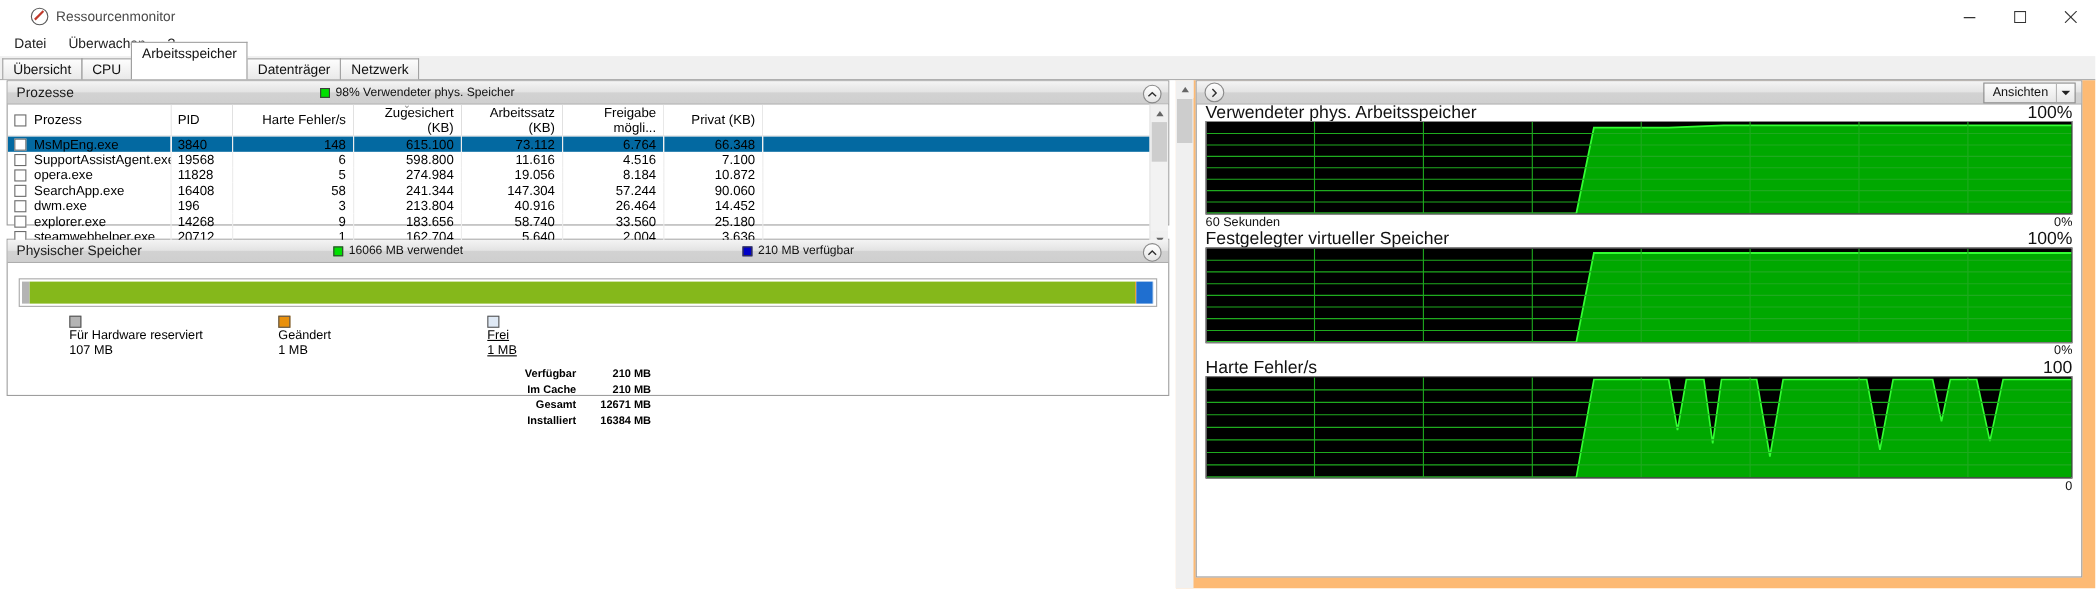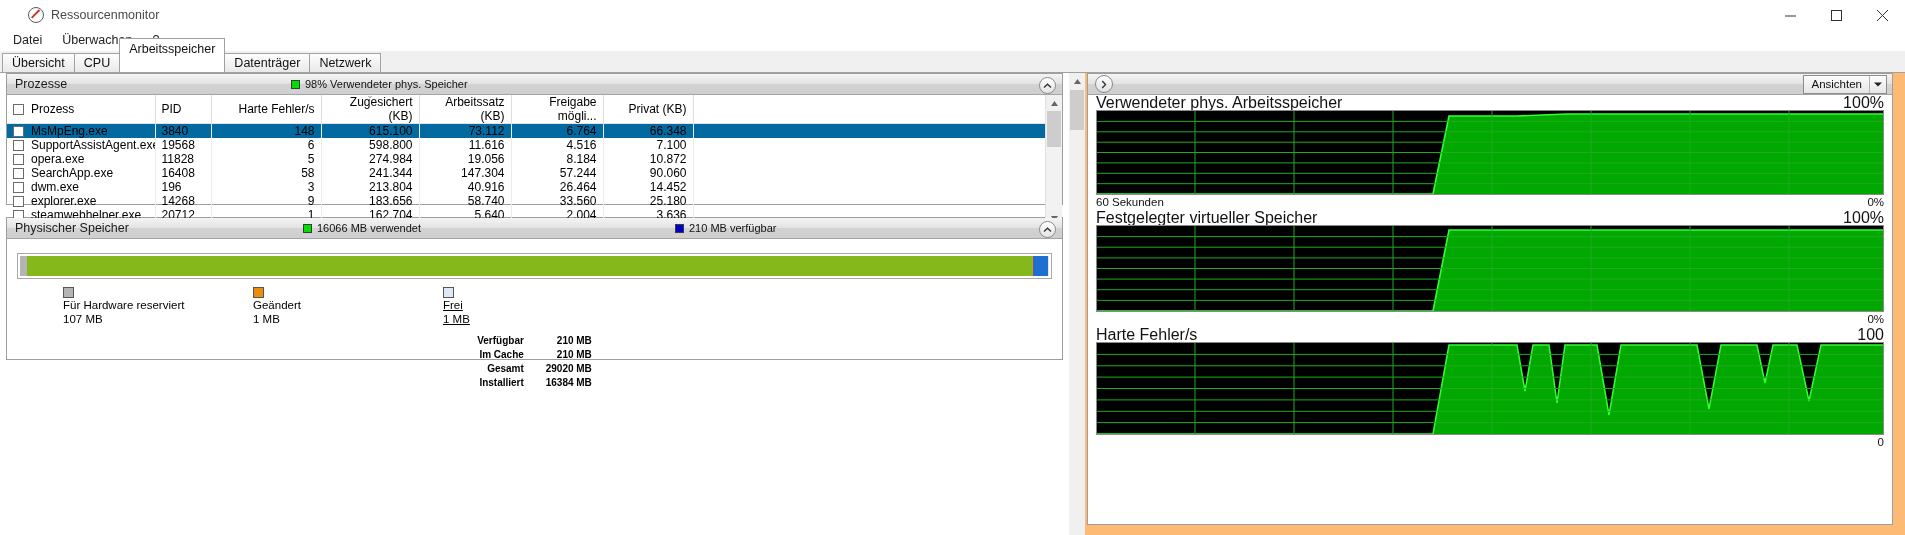--- a/index.html
+++ b/index.html
@@ -644,21 +644,21 @@
               <tr>
             <td class="k">Verfügbar</td>
             <td class="v">210 MB</td>
           </tr>
           <tr>
             <td class="k">Im Cache</td>
             <td class="v">210 MB</td>
           </tr>
           <tr>
             <td class="k">Gesamt</td>
-            <td class="v">29020 MB</td>
+            <td class="v">12671 MB</td>
           </tr>
           <tr>
             <td class="k">Installiert</td>
             <td class="v">16384 MB</td>
           </tr>
         </tbody>
           </table>
       </div>
     </div>
   </div>

